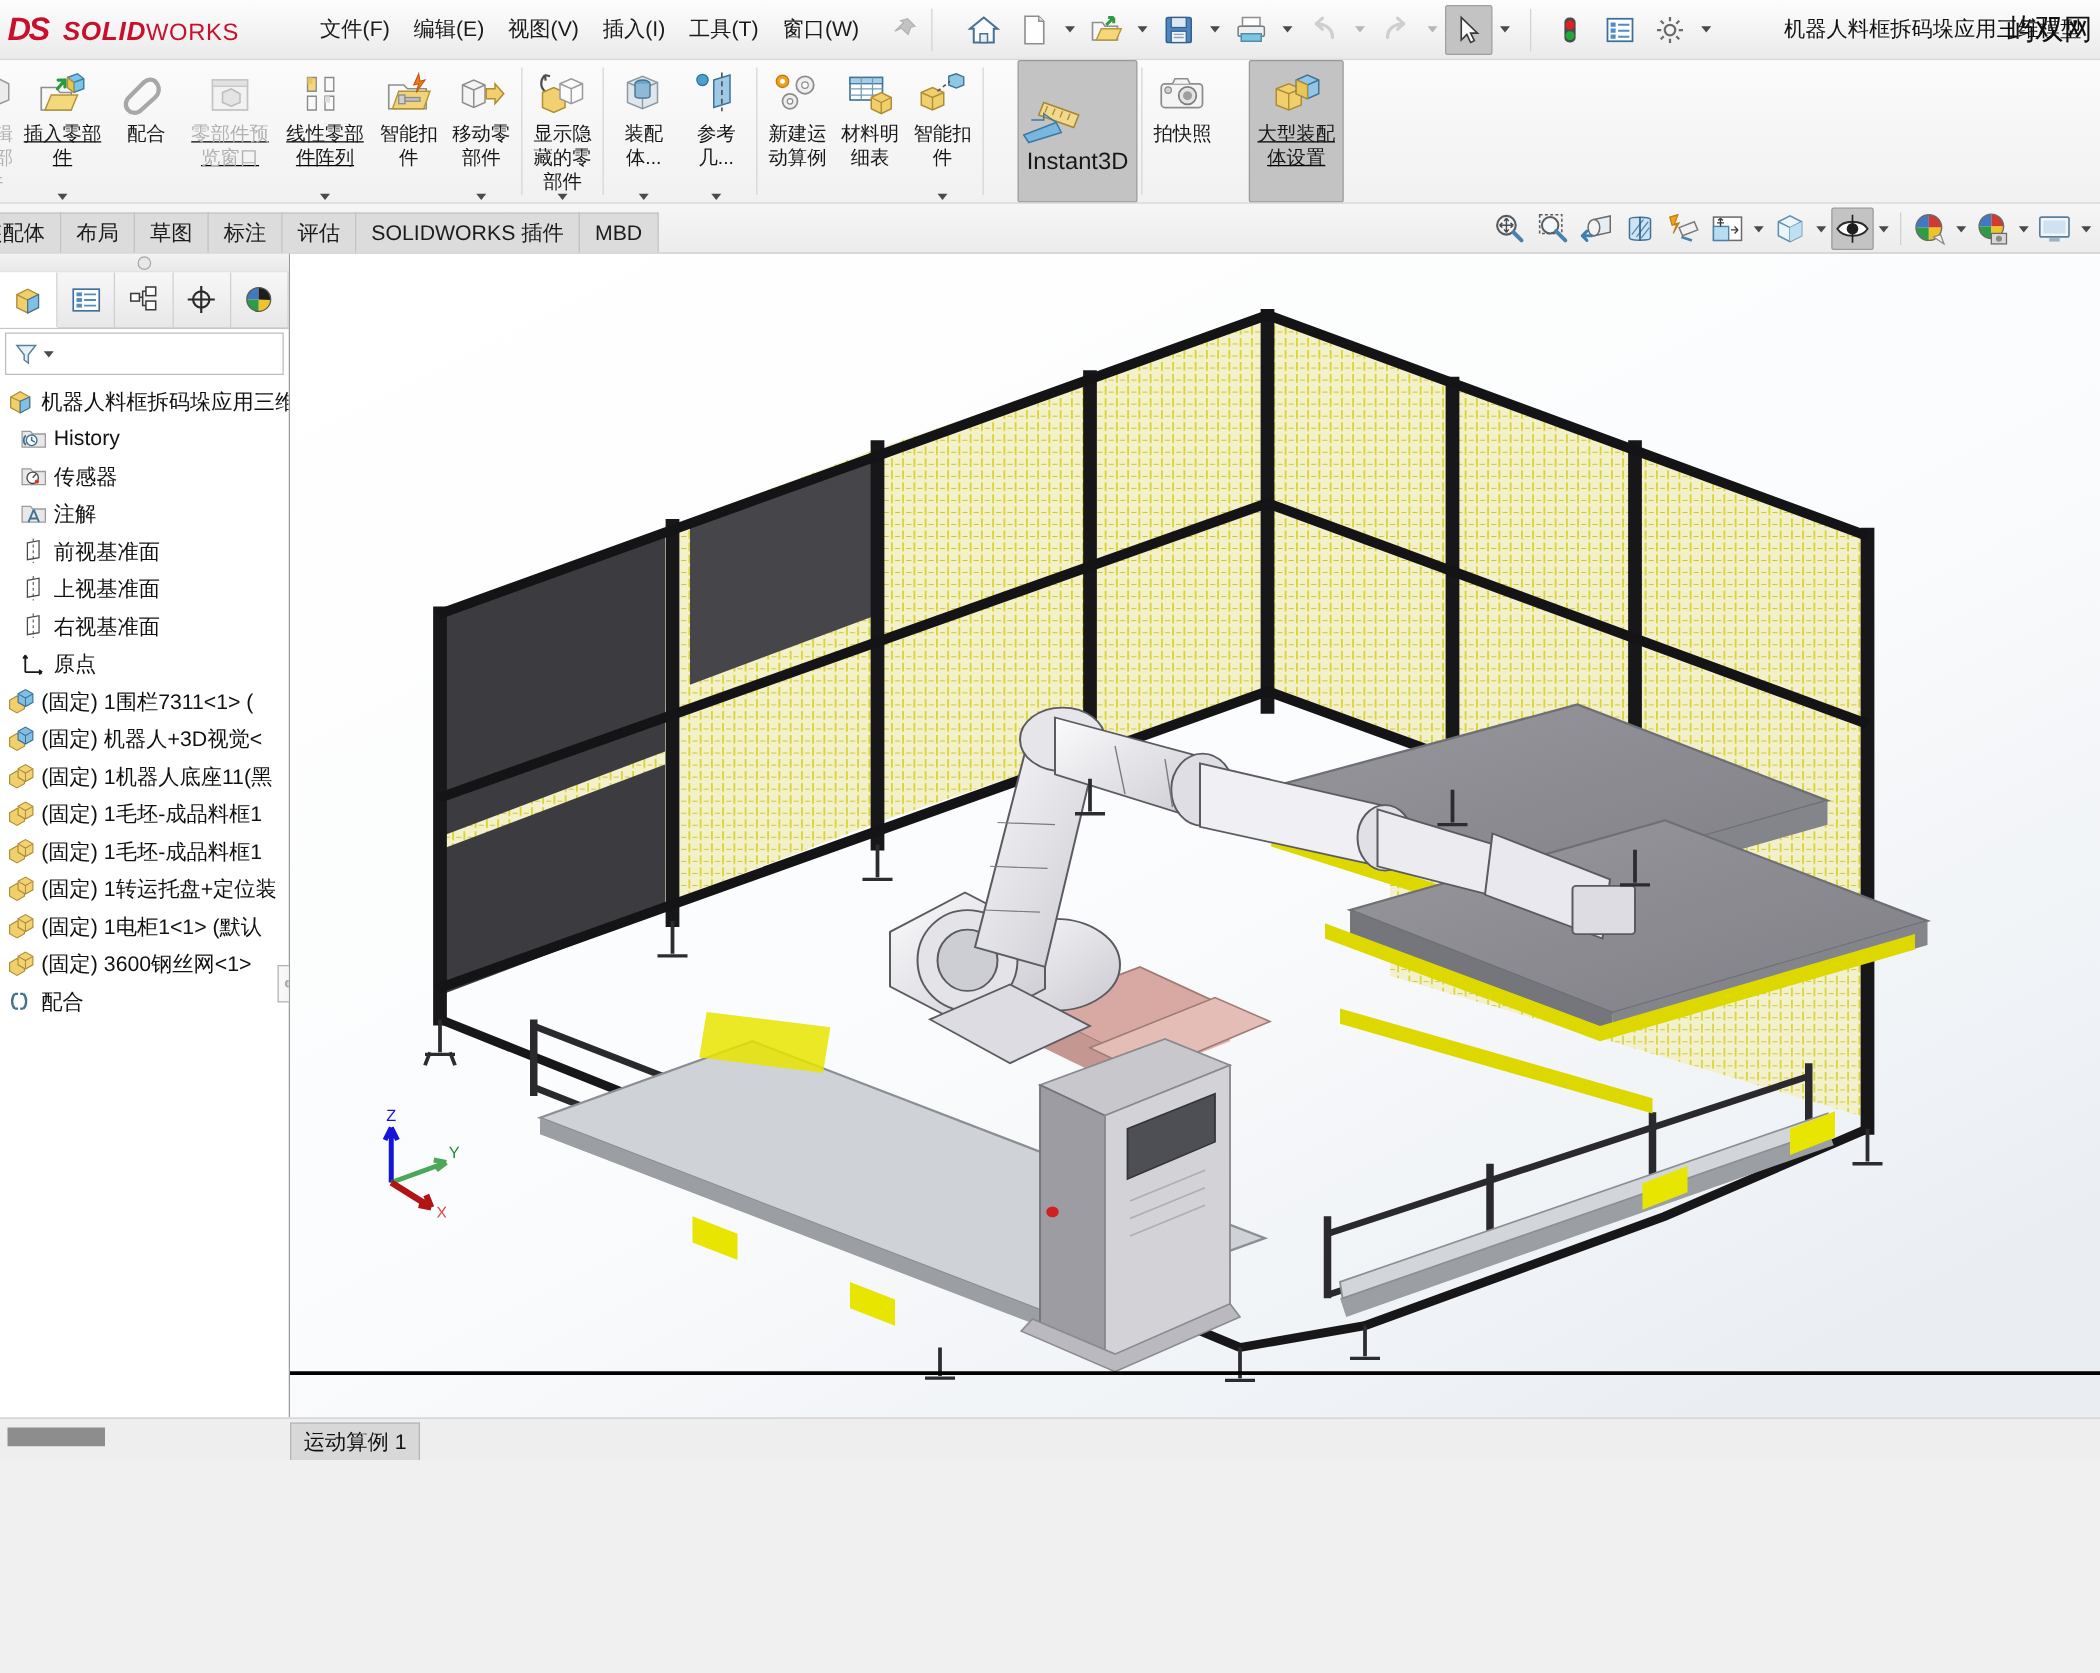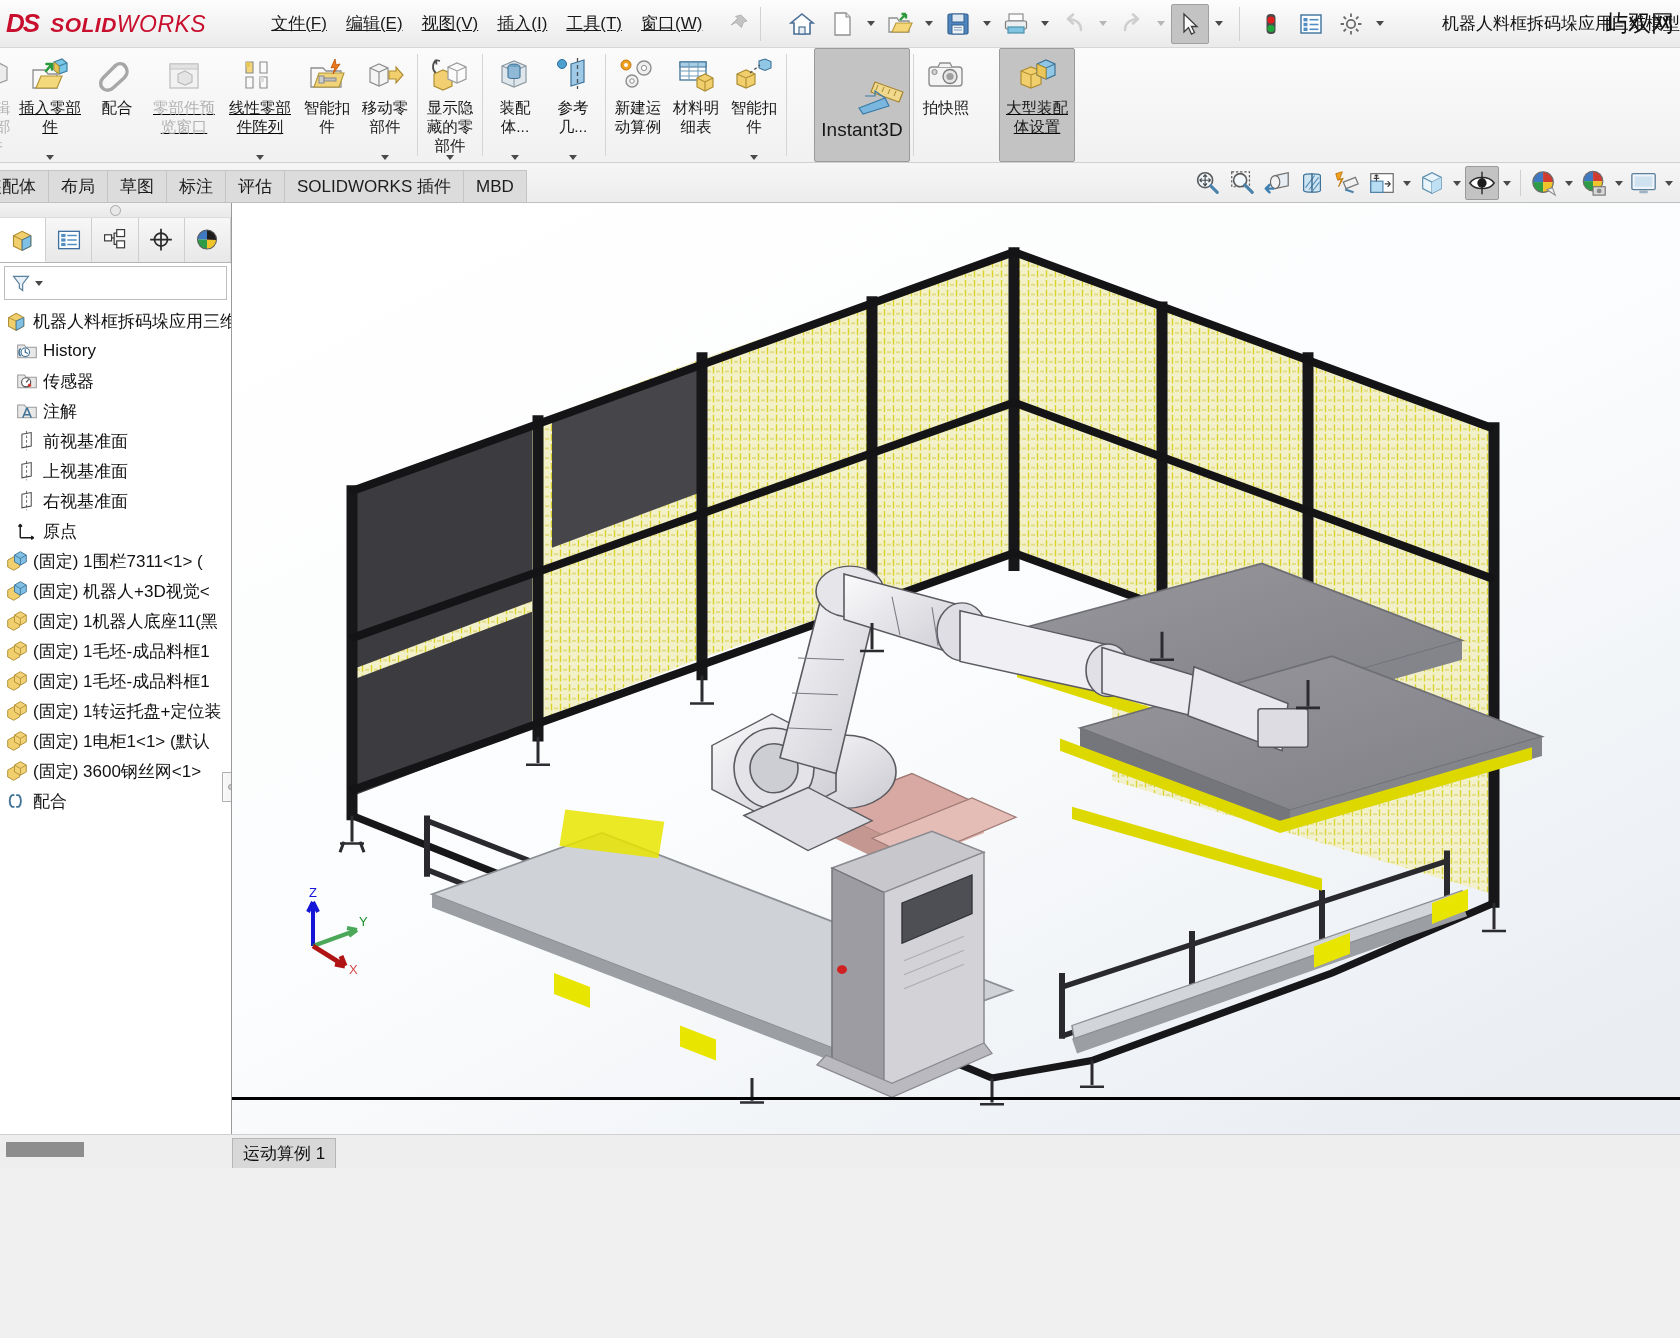--- a/index.html
+++ b/index.html
@@ -15,24 +15,24 @@
   .menubar {
     height: 48px; min-height: 48px;
     background: linear-gradient(to bottom,#fdfdfd 0%,#f3f3f3 55%,#eaeaea 100%);
     display: flex; align-items: center;
     border-bottom: 1px solid #d7d7d7;
     position: relative;
   }
   .sw-logo { display: flex; align-items: baseline; margin-left: 6px; user-select: none; }
   .sw-logo .mark { color: #c8102e; font-size: 26px; font-weight: bold; font-style: italic; letter-spacing: -2px; }
   .sw-logo .solid { color: #c8102e; font-size: 21px; font-weight: bold; font-style: italic; letter-spacing: .5px; margin-left:12px;}
-  .sw-logo .works { color: #c8102e; font-size: 23px; font-style: italic; font-weight: 400; letter-spacing: .5px;}
+  .sw-logo .works { color: #c8102e; font-size: 19px; font-weight: 400; letter-spacing: .5px;}
   .menus { display: flex; align-items: center; margin-left: 58px; gap: 5px; }
   .menu-item {
-    font-size: 17px; color: #1a1a1a; padding: 4px 7px; cursor: default; white-space: nowrap; text-decoration: underline;
+    font-size: 17px; color: #1a1a1a; padding: 4px 7px; cursor: default; white-space: nowrap;
   }
   .pin-icon { margin-left: 14px; width: 22px; height: 22px; opacity:.55; }
   .mb-sep { width:1px; height:34px; background:#d2d2d2; margin:0 10px; }
   .qa-tools { display:flex; align-items:center; margin-left: 12px; gap: 2px; }
   .qa-btn { width: 38px; height: 40px; display:flex; align-items:center; justify-content:center; cursor:default; border:1px solid transparent; border-radius:2px;}
   .qa-arrow { width: 16px; height: 40px; display:flex; align-items:center; justify-content:center; cursor:default; }
   .qa-sel { background:#c3c3c3; border:1px solid #a0a0a0; }
   .caret { width:0;height:0;border-left:4px solid transparent;border-right:4px solid transparent;border-top:5px solid #4a4a4a; }
   .caret.dim { border-top-color:#b6b6b6; }
   .doc-title { margin-left: 54px; font-size: 17px; color:#111; white-space:nowrap; }
@@ -451,21 +451,21 @@
         </svg>
       </div>
       <div class="lbl">智能扣件</div>
       <div class="dd">
           <div class="caret"></div>
         </div>
     </div>
 
     <div class="rsep"></div>
 
-    <div class="rbtn xwide sel" style="align-items:flex-end;justify-content:center;">
+    <div class="rbtn xwide sel" style="align-items:flex-start;justify-content:center;">
       <div class="ico">
         <svg viewBox="0 0 54 40" width="54" height="40">
           <path d="M20 4 L48 14 L44 24 L16 14 Z" fill="#f0d98d" stroke="#a8862f" stroke-width="1.2"></path>
           <g stroke="#a8862f" stroke-width="1">
               <line x1="23" y1="7" x2="21" y2="12"></line>
               <line x1="29" y1="9" x2="27" y2="14"></line>
               <line x1="35" y1="11" x2="33" y2="16"></line>
               <line x1="41" y1="13" x2="39" y2="18"></line>
             </g>
           <path d="M4 30 L30 20 L34 28 L8 36 Z" fill="#7ab6dd" stroke="#3a7ba6" stroke-width="1.2"></path>

